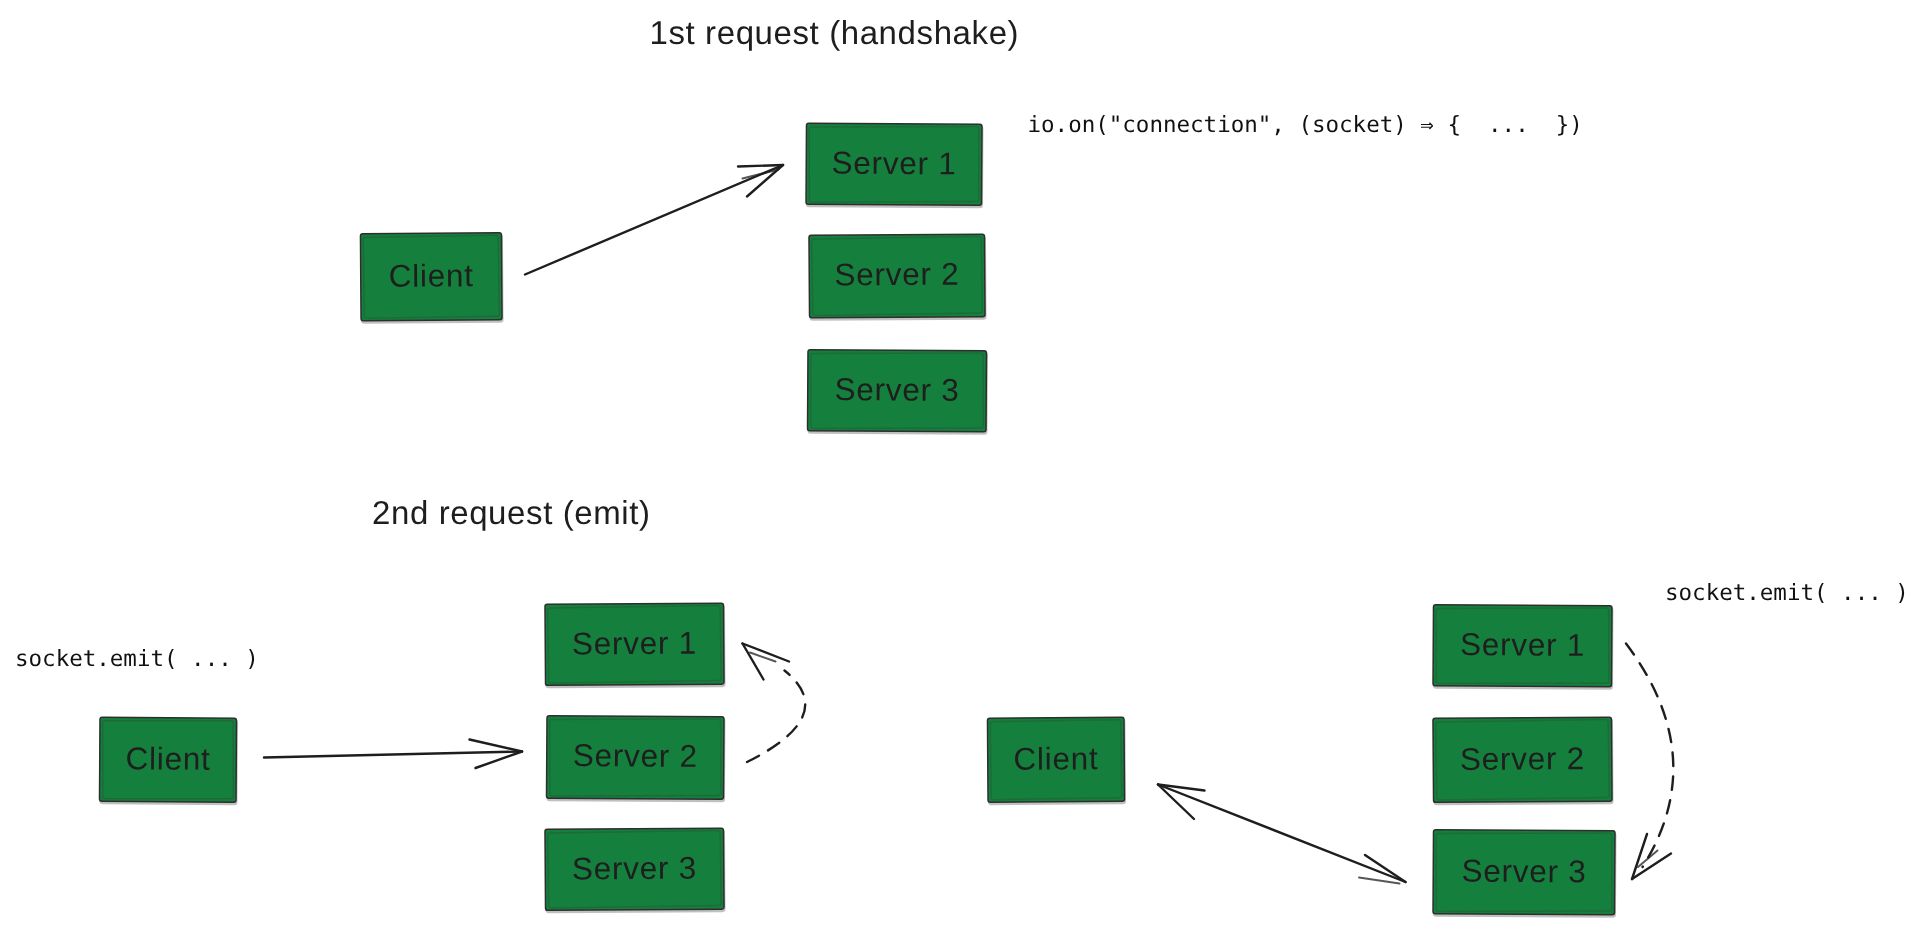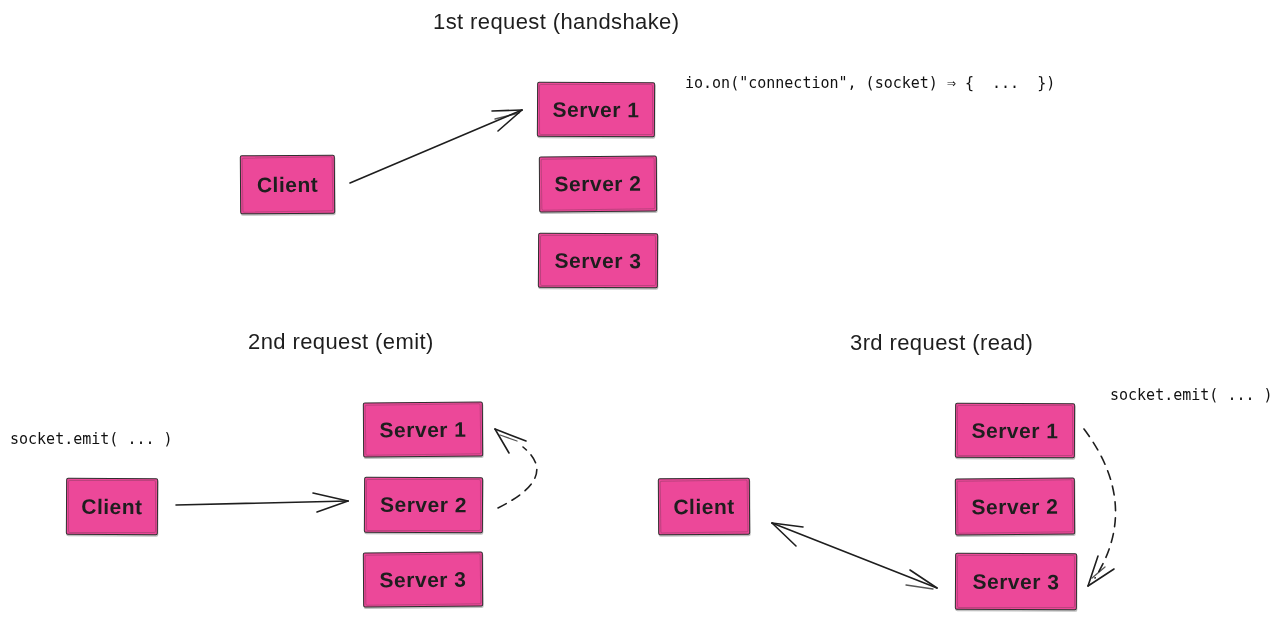--- a/index.html
+++ b/index.html
@@ -22,29 +22,28 @@
   .code {
     font-family: "DejaVu Sans Mono", monospace;
     font-size: 15px;
     color: #111111;
     white-space: pre;
   }
   .box {
     position: absolute;
     border: 1.7px solid #2e2e2e;
     border-radius: 2px;
-    background: #ec4899;
+    background: #15803d;
     display: flex;
     align-items: center;
     justify-content: center;
     font-size: 21px;
     letter-spacing: 0.5px;
     color: #1e1e1e;
     box-shadow: 0.5px 1.5px 0 0 rgba(46,46,46,0.30);
-    font-weight: bold;
   }
   .box::before {
     content: "";
     position: absolute;
     inset: 1px;
     border: 1px solid rgba(46,46,46,0.25);
     border-radius: 2px;
     transform: rotate(-0.45deg);
     pointer-events: none;
   }
@@ -137,21 +136,20 @@
   <div class="box rA" style="left:363px; top:402px; width:120px; height:55px;">
     <span>Server 1</span>
   </div>
   <div class="box rB" style="left:364px; top:477px; width:119px; height:56px;">
     <span>Server 2</span>
   </div>
   <div class="box rA" style="left:363px; top:552px; width:120px; height:55px;">
     <span>Server 3</span>
   </div>
 
-  <div class="abs title" style="left:850px; top:330px;">3rd request (read)</div>
 
   <div class="abs code" style="left:1110px; top:386px;">socket.emit( ... )</div>
 
   <div class="box rA" style="left:658px; top:478px; width:92px; height:57px;">
     <span>Client</span>
   </div>
 
   <div class="box rB" style="left:955px; top:403px; width:120px; height:55px;">
     <span>Server 1</span>
   </div>

